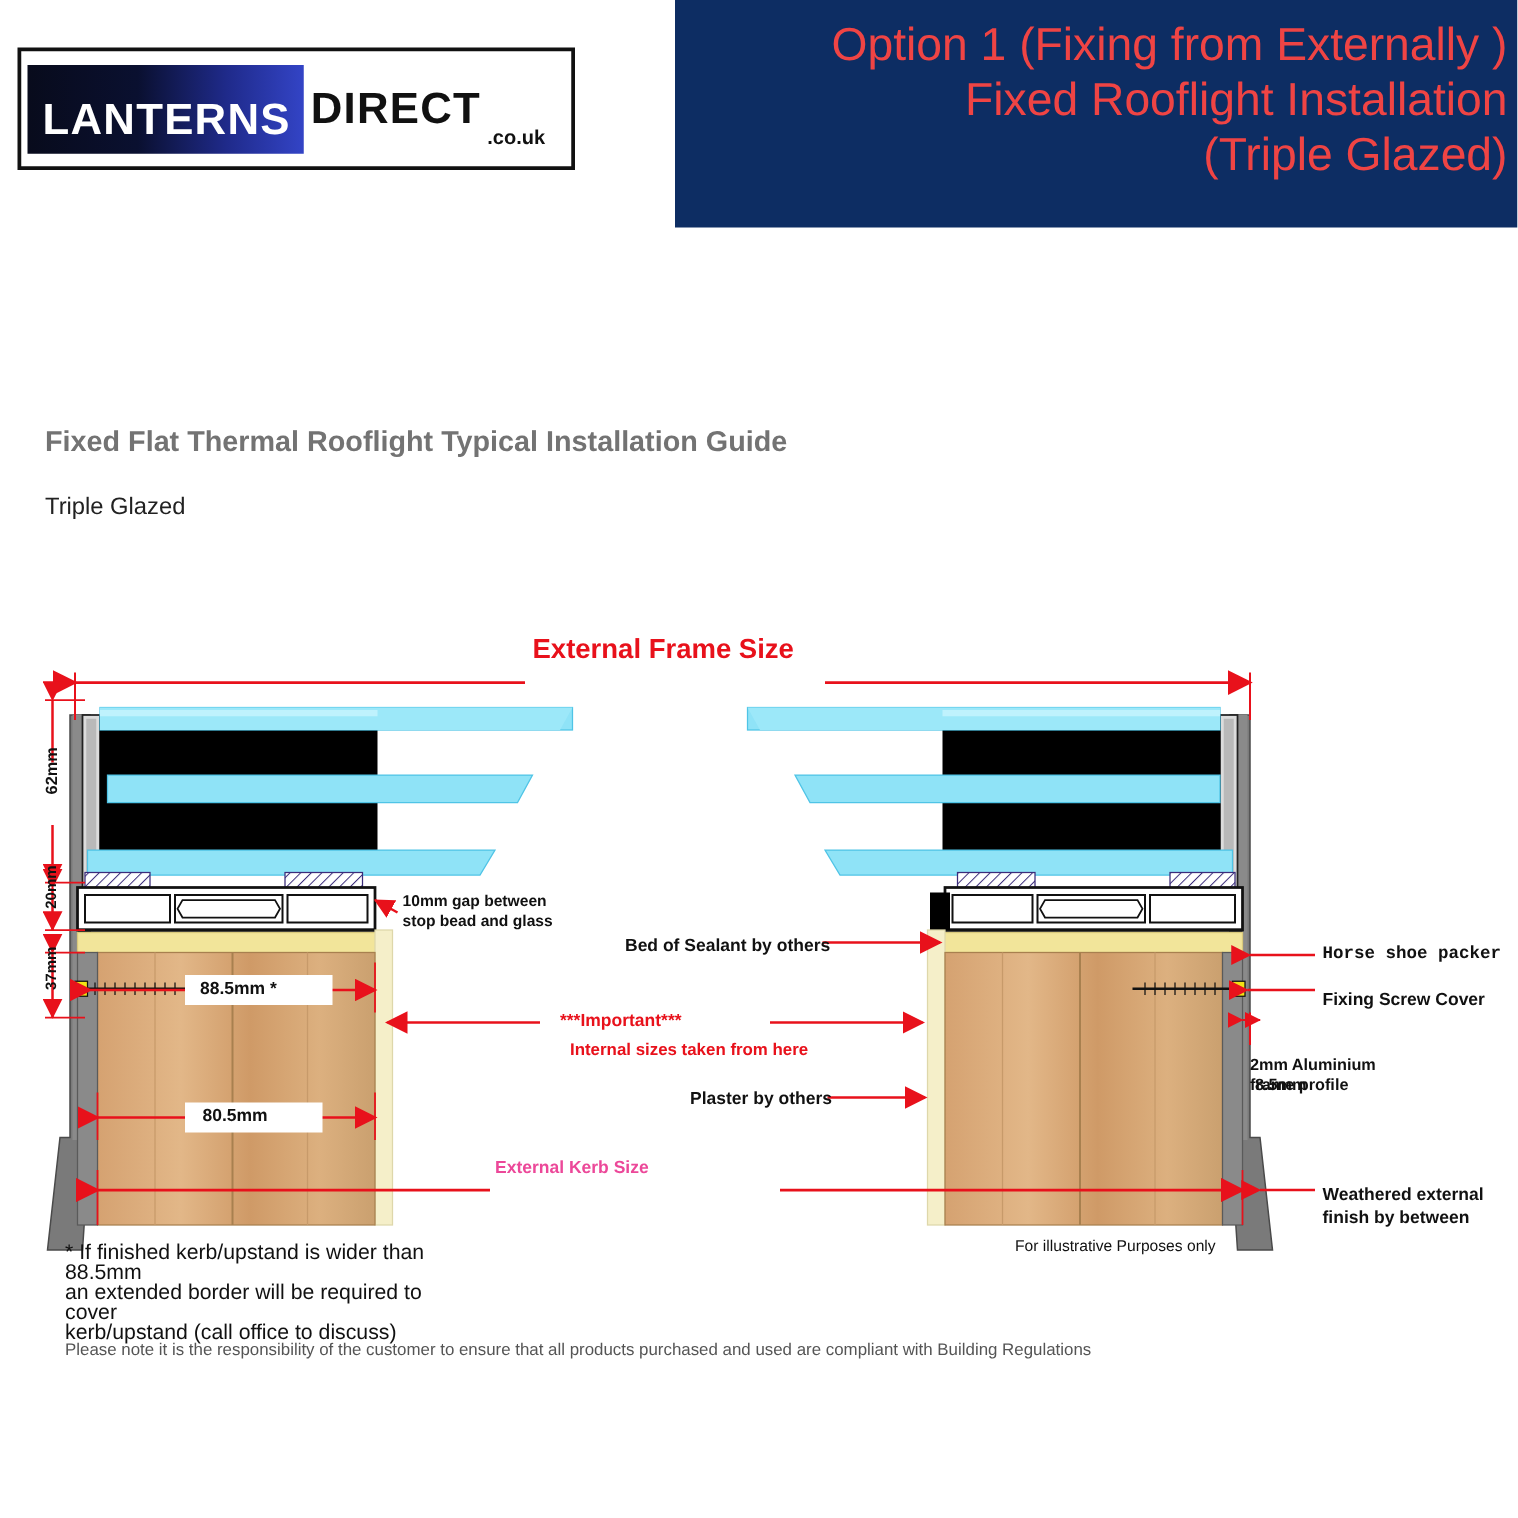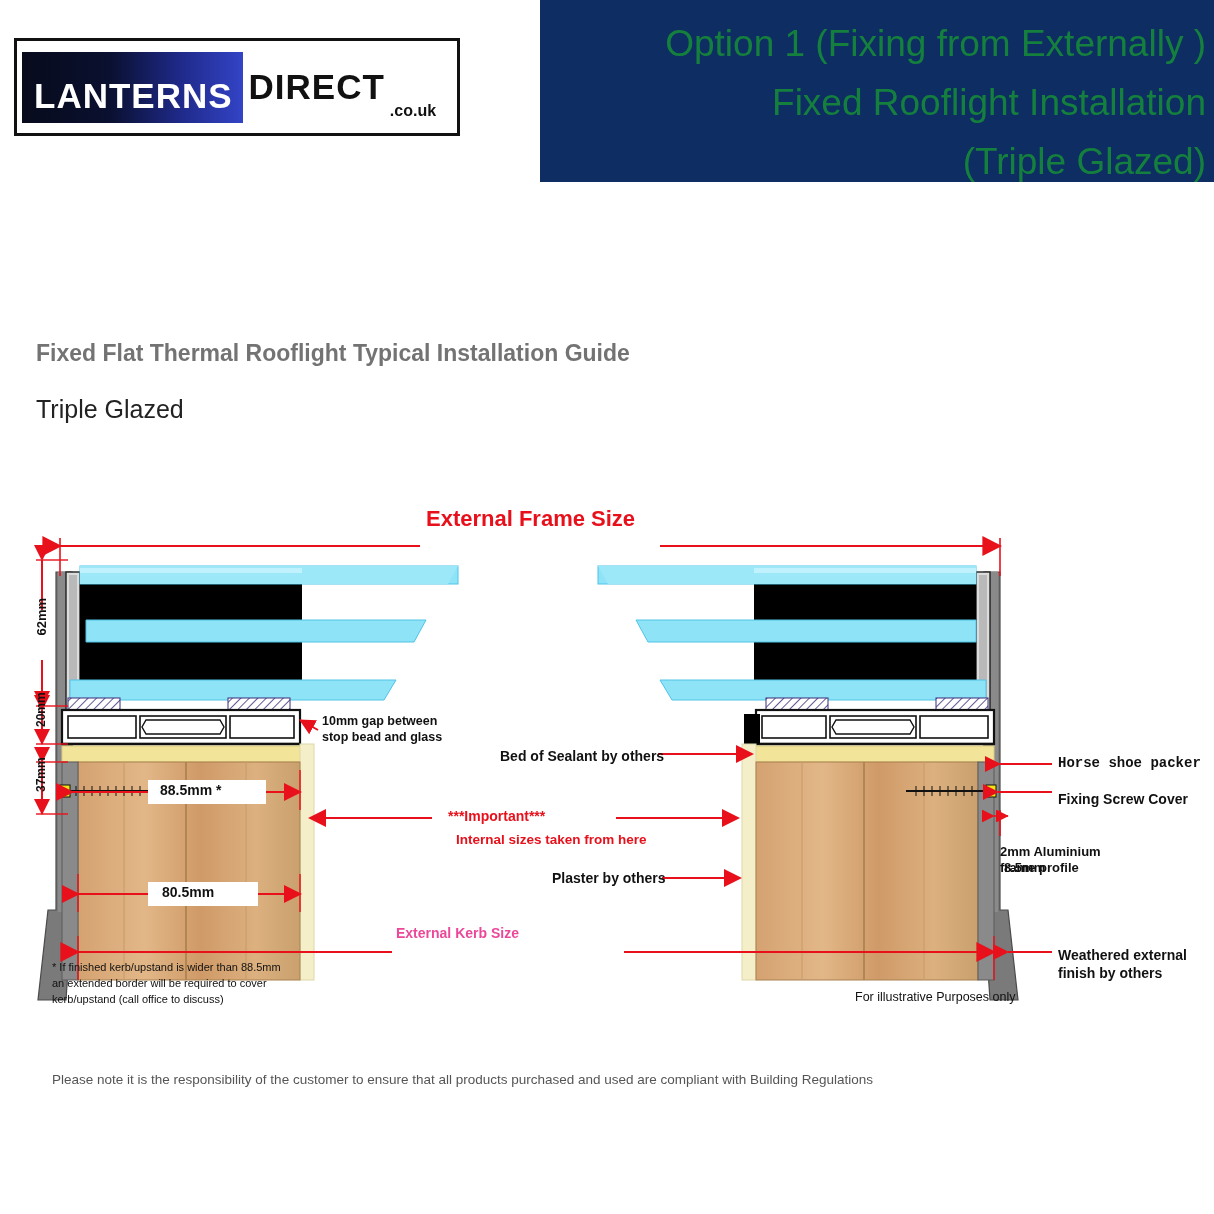--- a/index.html
+++ b/index.html
@@ -13,23 +13,23 @@
   }
 
   
   .header-band {
     position:absolute; left:540px; top:0; width:674px; height:182px;
     background:#0d2d63;
   }
   .header-title {
     position:absolute; left:548px; top:14px; width:658px;
     text-align:right;
-    color:#15803d;
+    color:#ef4444;
     font-size:37px;
-    line-height:59px;
+    line-height:44px;
     font-family:"DejaVu Sans Condensed","Liberation Sans", sans-serif;
     letter-spacing:0px;
     white-space:pre-line;
   }
 
   .logo-box {
     position:absolute; left:14px; top:38px; width:446px; height:98px;
     border:3px solid #111111;
     background:#ffffff;
     box-sizing:border-box;
@@ -63,35 +63,35 @@
     align-self:flex-end;
   }
 
   
   .doc-title {
     position:absolute; left:36px; top:340px;
     font-size:23px; font-weight:bold; color:#737373;
   }
   .doc-sub {
     position:absolute; left:36px; top:395px;
-    font-size:25px; color:#222222;
+    font-size:19px; color:#222222;
   }
 
   
   #diagram { position:absolute; left:0; top:480px; width:1214px; height:580px; }
 
   
   .footnote {
-    position:absolute; left:52px; top:959px; width:320px;
-    font-size:11px; line-height:16px; color:#111111;
+    position:absolute; left:52px; top:994px; width:320px;
+    font-size:17px; line-height:16px; color:#111111;
     white-space:pre-line;
   }
   .illus {
     position:absolute; left:812px; top:990px;
-    font-size:12.5px; color:#111111;margin-left:43px;
+    font-size:12.5px; color:#111111;
   }
   .disclaimer {
     position:absolute; left:52px; top:1072px;
     font-size:13.5px; color:#555555;
   }
 
   .lbl { font-family:"Liberation Sans", sans-serif; }
 </style>
 </head>
 <body>
@@ -295,19 +295,19 @@
 <div style="position:absolute;left:428px;top:832px;font-size:13.5px;font-weight:bold;color:#e8111b;margin-left:28px;" class="lbl">Internal sizes taken from here</div>
 
 <div style="position:absolute;left:552px;top:870px;font-size:14px;font-weight:bold;color:#111;" class="lbl">Plaster by others</div>
 
 <div style="position:absolute;left:1058px;top:755px;font-size:14px;font-weight:bold;color:#111;font-family:Liberation Mono, monospace;" class="lbl">Horse shoe packer</div>
 <div style="position:absolute;left:1058px;top:791px;font-size:14px;font-weight:bold;color:#111;" class="lbl">Fixing Screw Cover</div>
 <div style="position:absolute;left:1004px;top:815px;font-size:13px;font-weight:bold;color:#111;margin-top:45px;" class="lbl">8.5mm</div>
 <div style="position:absolute;left:1000px;top:844px;width:130px;font-size:13px;line-height:16px;font-weight:bold;color:#111;white-space:pre-line;" class="lbl">2mm Aluminium
 frame profile</div>
 <div style="position:absolute;left:1058px;top:946px;width:150px;font-size:14px;line-height:18px;font-weight:bold;color:#111;white-space:pre-line;" class="lbl">Weathered external
-finish by others</div>
+finish by between</div>
 
 <div class="footnote">* If finished kerb/upstand is wider than 88.5mm
    an extended border will be required to cover
    kerb/upstand (call office to discuss)</div>
 <div class="illus">For illustrative Purposes only</div>
 <div class="disclaimer">Please note it is the responsibility of the customer to ensure that all products purchased and used are compliant with Building Regulations</div>
 
 </body></html>

